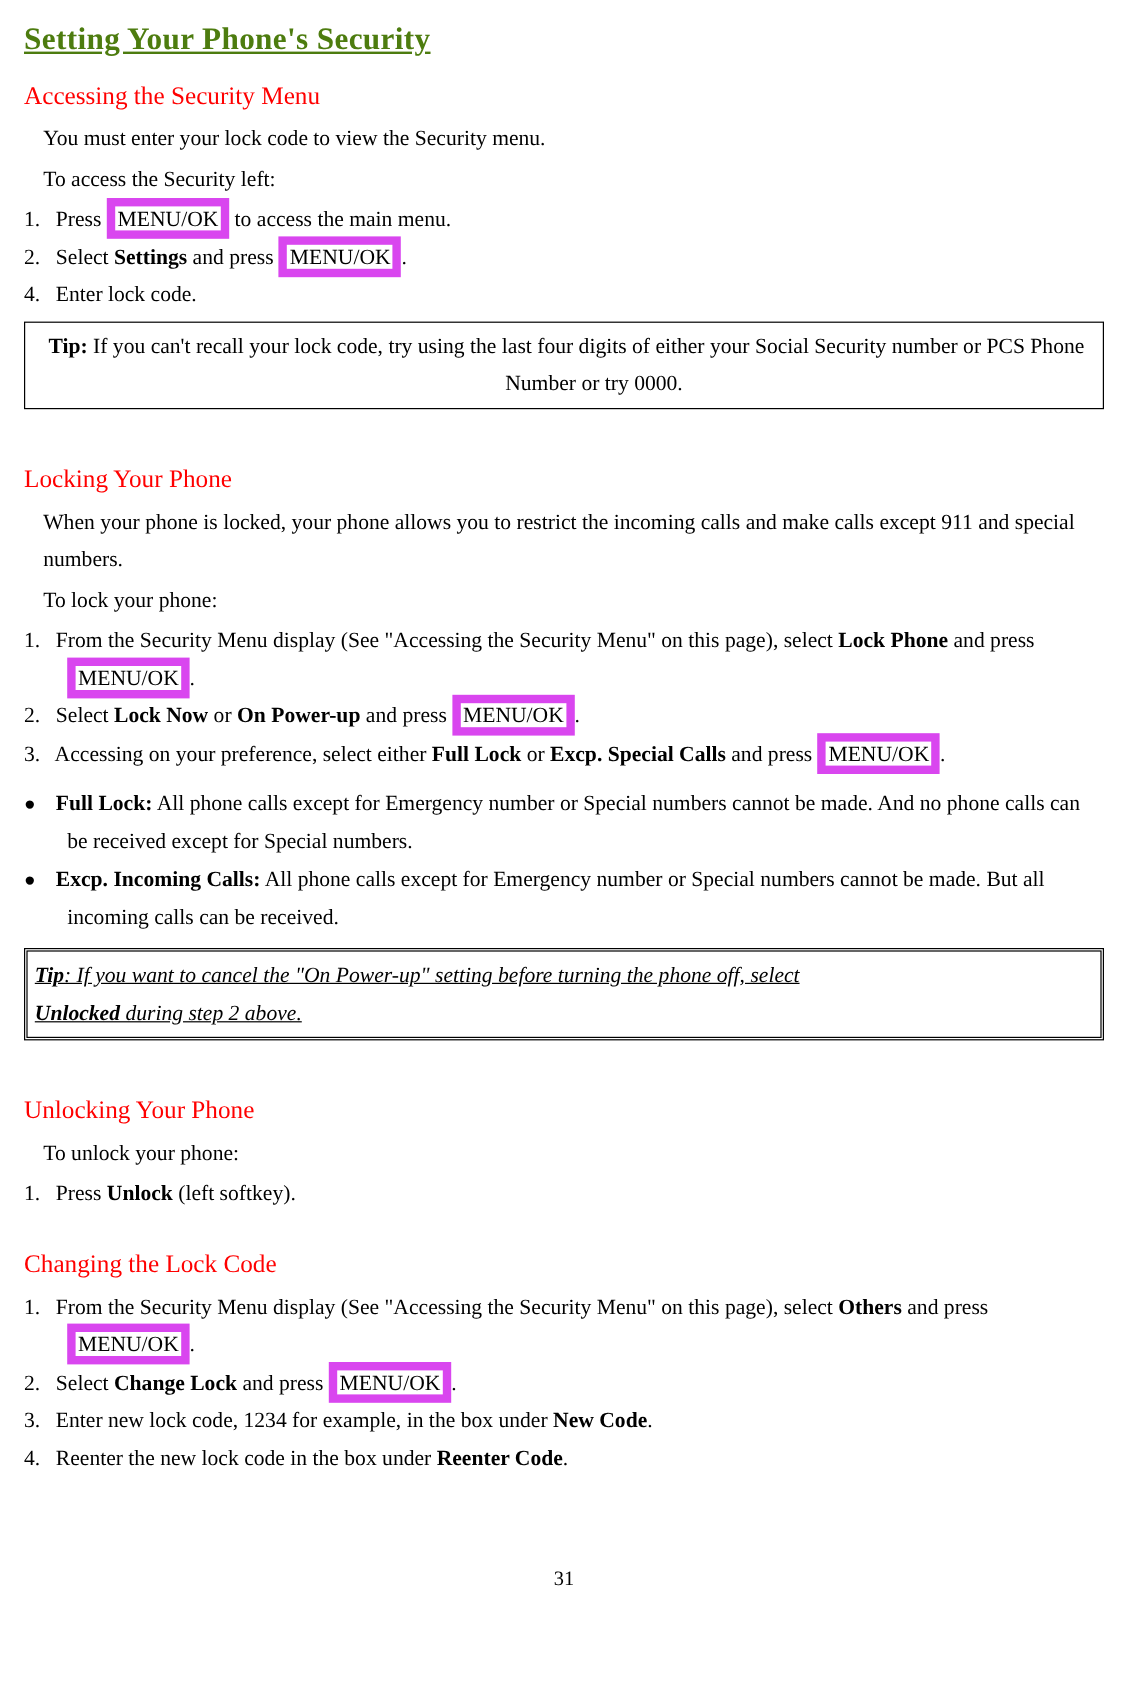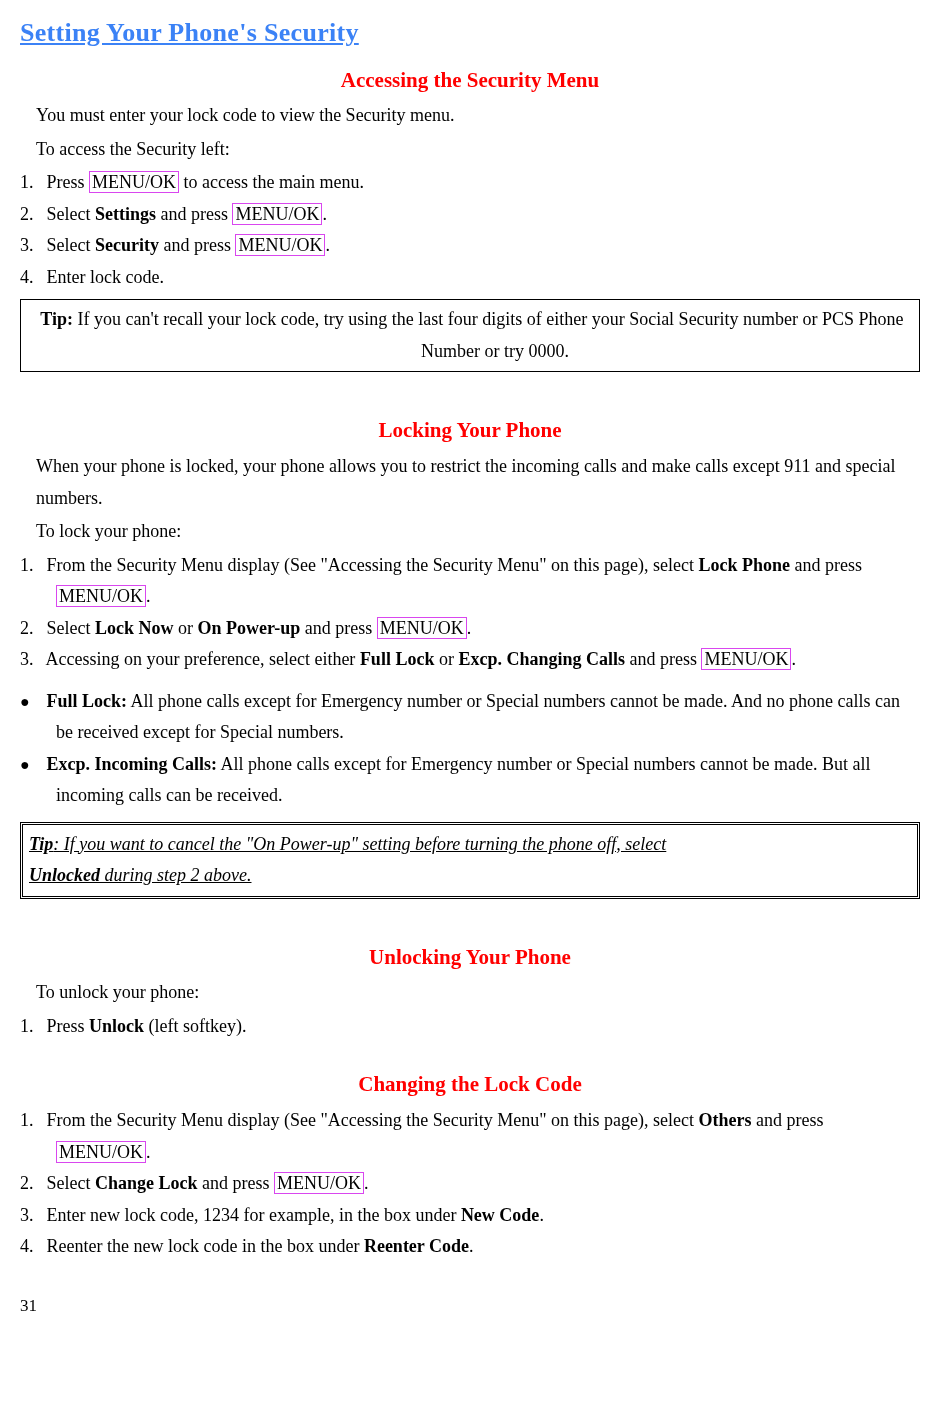--- a/index.html
+++ b/index.html
@@ -7,33 +7,32 @@
     font-size: 18px;
     line-height: 1.75;
     color: #000;
     background: #fff;
     width: 940px;
     margin: 0;
     padding: 10px 20px 40px 20px;
     box-sizing: border-box;
   }
   h1.title {
-    color: #3b82f6;
+    color: #4d7c0f;
     font-weight: bold;
     font-size: 26px;
     text-decoration: underline;
     margin: 0 0 6px 0;
     letter-spacing: 0.3px;
   }
   h2.section {
     color: #ff0000;
-    font-weight: bold;
+    font-weight: normal;
     font-size: 21px;
     margin: 4px 0 2px 0;
-    text-align: center;
   }
   p { margin: 2px 16px; }
   ol.numbered {
     list-style: none;
     padding-left: 0;
     margin: 2px 0;
   }
   ol.numbered > li {
     padding-left: 36px;
     text-indent: -36px;
@@ -51,21 +50,21 @@
     margin: 0;
   }
   ul.bullets > li::before {
     content: "●";
     font-size: 16px;
     display:inline-block;
     width:22px;
     text-indent:0;
   }
   .boxed {
-    border: 1px solid #d946ef;
+    border: 7px solid #d946ef;
     padding: 0 2px;
   }
   .b { font-weight: bold; }
   .u { text-decoration: underline; }
   .tipbox1 {
     border: 1.5px solid #000;
     padding: 4px 6px 4px 10px;
     margin: 6px 0 18px 0;
     text-align: center;
   }
@@ -74,51 +73,51 @@
     text-indent: -46px;
   }
   .tipbox2 {
     border: 3px double #000;
     padding: 4px 6px;
     margin: 6px 0 18px 0;
     font-style: italic;
   }
   .spacer { height: 18px; }
   .page-num {
-    margin-top: 28px;
+    text-align: center;
+    margin-top: 70px;
     font-size: 17px;
   }
 </style>
 </head>
 <body>
 
 <h1 class="title">Setting Your Phone's Security</h1>
 
 <h2 class="section">Accessing the Security Menu</h2>
 <p>You must enter your lock code to view the Security menu.</p>
 <p>To access the Security left:</p>
 <ol class="numbered">
   <li><span class="num">1.</span>  <span>Press </span><span class="boxed">MENU/OK</span><span> to access the main menu.</span></li>
   <li><span class="num">2.</span>  <span>Select </span><span class="b">Settings</span><span> and press </span><span class="boxed">MENU/OK</span><span>.</span></li>
-  <li><span class="num">3.</span>  <span>Select </span><span class="b">Security</span><span> and press </span><span class="boxed">MENU/OK</span><span>.</span></li>
   <li><span class="num">4.</span>  <span>Enter lock code.</span></li>
 </ol>
 <div class="tipbox1">
   <div class="tipbody"><span class="b">Tip:</span><span> If you can't recall your lock code, try using the last four digits of either your Social Security number or PCS Phone Number or try 0000.</span></div>
 </div>
 
 <div class="spacer"></div>
 
 <h2 class="section">Locking Your Phone</h2>
 <p>When your phone is locked, your phone allows you to restrict the incoming calls and make calls except 911 and special numbers.</p>
 <p>To lock your phone:</p>
 <ol class="numbered">
   <li><span class="num">1.</span>  <span>From the Security Menu display (See "Accessing the Security Menu" on this page), select </span><span class="b">Lock Phone</span><span> and press </span><span class="boxed">MENU/OK</span><span>.</span></li>
   <li><span class="num">2.</span>  <span>Select </span><span class="b">Lock Now</span><span> or </span><span class="b">On Power-up</span><span> and press </span><span class="boxed">MENU/OK</span><span>.</span></li>
-  <li><span class="num">3.</span>  <span>Accessing on your preference, select either </span><span class="b">Full Lock</span><span> or </span><span class="b">Excp. Changing Calls</span><span> and press </span><span class="boxed">MENU/OK</span><span>.</span></li>
+  <li><span class="num">3.</span>  <span>Accessing on your preference, select either </span><span class="b">Full Lock</span><span> or </span><span class="b">Excp. Special Calls</span><span> and press </span><span class="boxed">MENU/OK</span><span>.</span></li>
 </ol>
 <ul class="bullets">
   <li>  <span class="b">Full Lock:</span><span> All phone calls except for Emergency number or Special numbers cannot be made. And no phone calls can be received except for Special numbers.</span></li>
   <li>  <span class="b">Excp. Incoming Calls:</span><span> All phone calls except for Emergency number or Special numbers cannot be made. But all incoming calls can be received.</span></li>
 </ul>
 <div class="tipbox2">
   <div><span class="b u">Tip</span><span class="u">: If you want to cancel the "On Power-up" setting before turning the phone off, select </span><br><span class="b u">Unlocked</span><span class="u"> during step 2 above.</span></div>
 </div>
 
 <div class="spacer"></div>

